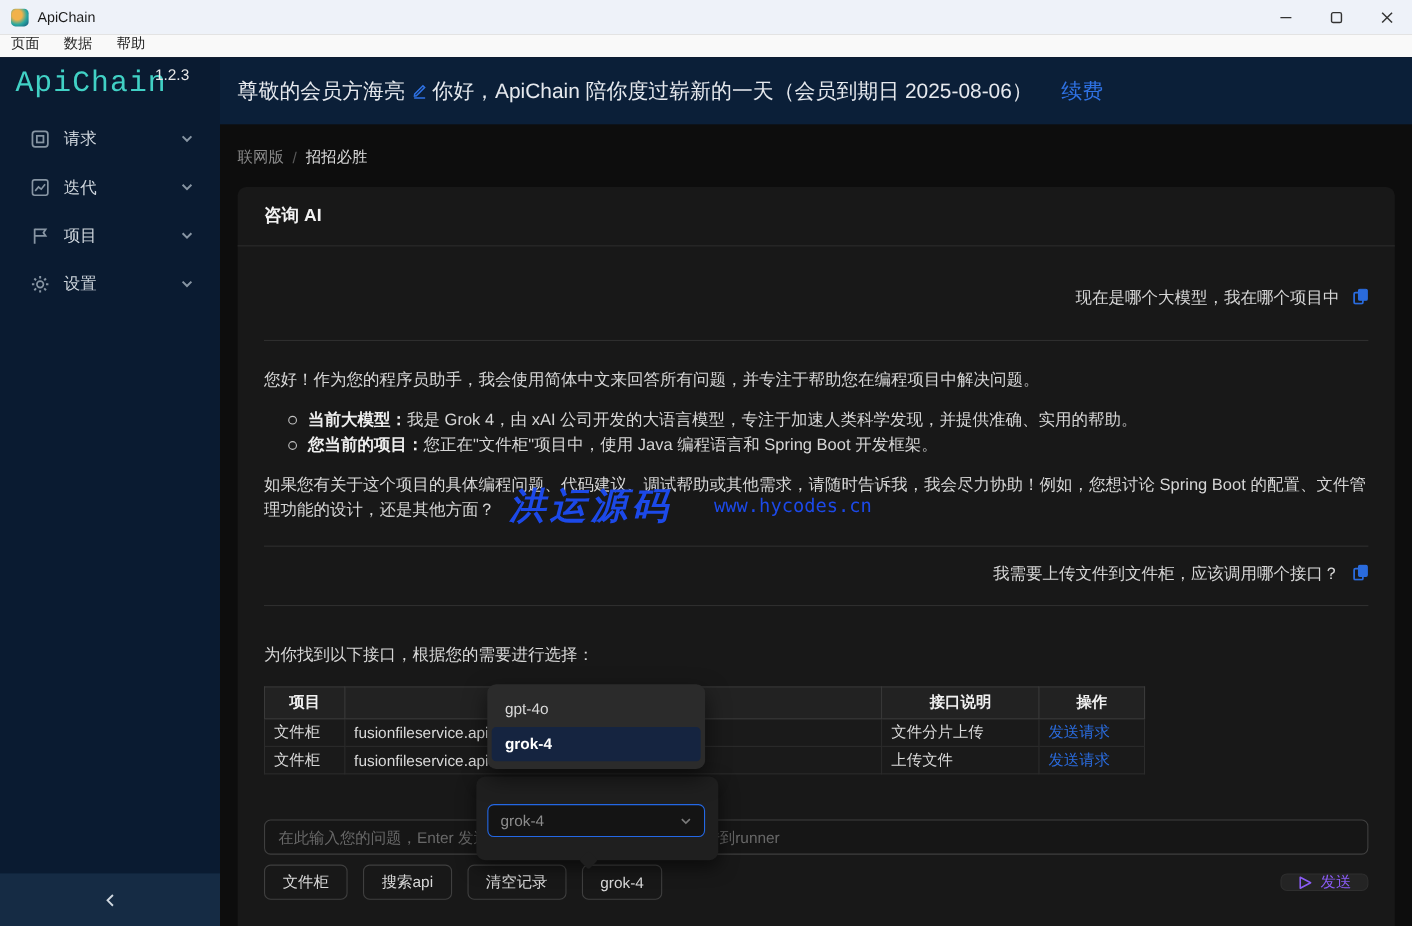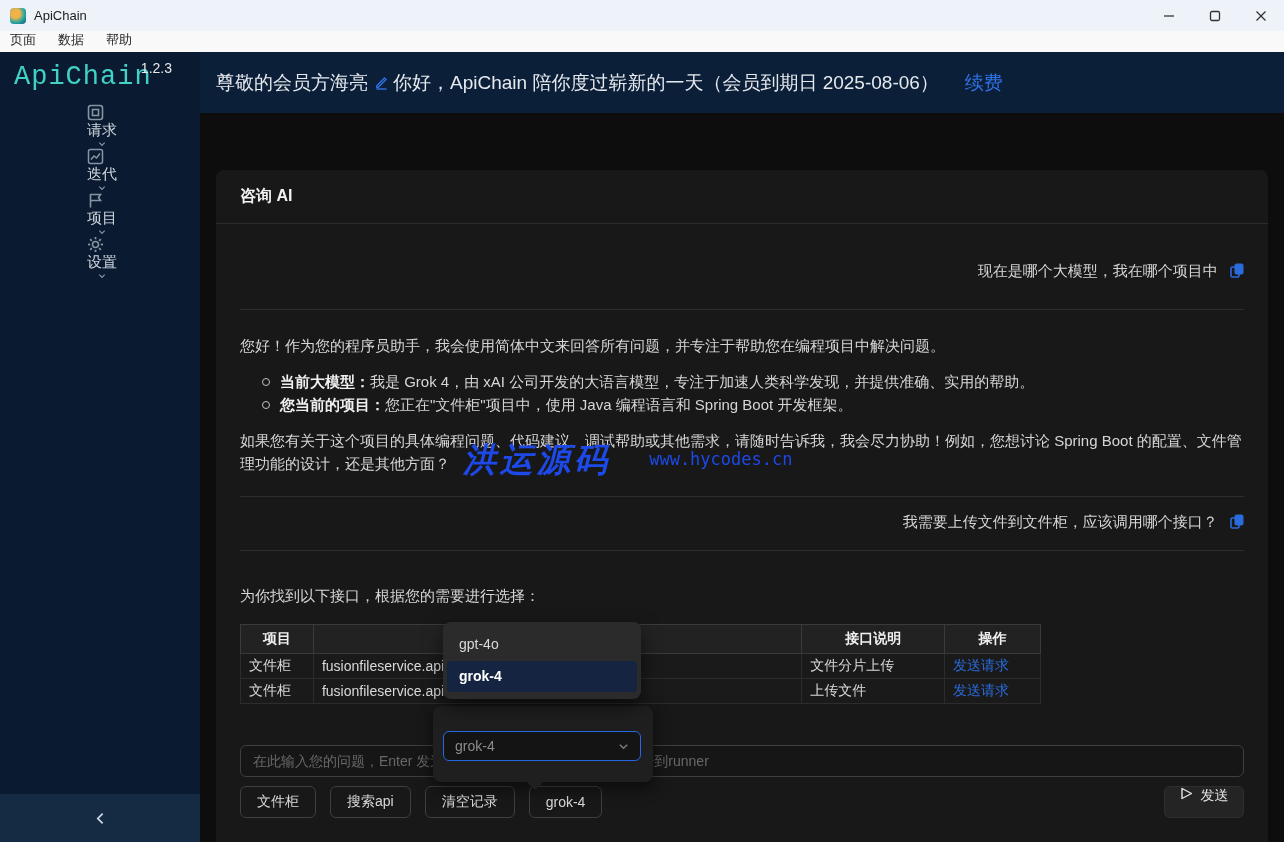--- a/index.html
+++ b/index.html
@@ -22,21 +22,21 @@
   .menubar { position:absolute; left:0; top:31px; width:1284px; height:21px; background:#f9f9f9;
     display:flex; gap:22px; padding-left:10px; }
   .menubar .menu-item { font-size:13px; color:#262626; }
 
   
   .sidebar { position:absolute; left:0; top:52px; width:200px; height:790px; background:#0a1b31; }
   .logo-row { position:relative; padding:10px 0 0 14px; height:42px; }
   .logo { font-family:"Liberation Mono","DejaVu Sans Mono",monospace; font-size:27px; color:#41d1c5; letter-spacing:1px; }
   .version { position:absolute; right:28px; top:8px; font-size:14px; color:#e8e8e8; font-weight:normal; }
   .nav { margin-top:10px; }
-  .nav-item { height:44px; display:flex; align-items:center; padding:0 24px 0 28px; color:#cfd6dd; cursor:default;flex-direction:column; }
+  .nav-item { height:44px; display:flex; align-items:center; padding:0 24px 0 28px; color:#cfd6dd; cursor:default; }
   .nav-item .nicon { width:17px; height:17px; color:#8795a3; margin-right:13px; flex:0 0 auto; }
   .nav-item .nlabel { font-size:15px; flex:1; }
   .nav-item .chev { width:12px; height:12px; color:#8795a3; }
   .nav-item + .nav-item { margin-top:0; }
   .collapse-strip { position:absolute; left:0; bottom:0; width:200px; height:48px; background:#152b44;
     display:flex; align-items:center; justify-content:center; color:#d0d8e0; }
 
   
   .main { position:absolute; left:200px; top:52px; width:1084px; height:790px; background:#0d0d0d; }
   .welcome-band { height:61px; background:#0b1f38; display:flex; align-items:center; padding-left:16px;
@@ -81,22 +81,22 @@
   .send-req-link { color:#2a6bdd; }
 
   
   .composer-input { margin-top:41px; }
   .composer-input input { width:100%; height:32px; background:#161616; border:1px solid #3f3f3f; border-radius:6px;
     padding:0 12px; font-size:14px; color:#d9d9d9; outline:none; font-family:inherit; }
   .composer-input input::placeholder { color:#686868; }
   .composer-buttons { margin-top:9px; display:flex; align-items:center; gap:14px; }
   .c-btn { height:32px; padding:0 16px; background:#181818; border:1px solid #3f3f3f; border-radius:6px;
     color:#d9d9d9; font-size:14px; display:flex; align-items:center; }
-  .send-btn { margin-left:auto; height:32px; width:80px; background:#242424; border:1px solid #2e2e2e; border-radius:6px;
-    color:#e5e5e5; font-size:14px; display:flex; justify-content:center; gap:8px; }
+  .send-btn { margin-left:auto; height:16px; width:80px; background:#242424; border:1px solid #2e2e2e; border-radius:6px;
+    color:#8b5cf6; font-size:14px; display:flex; align-items:center; justify-content:center; gap:8px; }
 
   
   .dd-popover { position:absolute; left:433px; top:706px; width:220px; height:76px; background:#1f1f1f; border-radius:8px;
     box-shadow:0 6px 16px rgba(0,0,0,.55); z-index:40; }
   .dd-popover::after { content:""; position:absolute; left:96px; bottom:-6px; width:12px; height:12px; background:#1f1f1f;
     transform:rotate(45deg); border-radius:2px; }
   .dd-select { position:absolute; left:10px; top:25px; width:198px; height:30px; background:#141414;
     border:1.5px solid #2468e5; border-radius:6px; display:flex; align-items:center; justify-content:space-between;
     padding:0 11px; }
   .dd-select .sel-val { font-size:14px; color:#8c8c8c; }
@@ -211,20 +211,25 @@
     <div class="welcome-band">
       <span>尊敬的会员方海亮</span>
       <svg class="edit-ic" width="15" height="15" viewBox="0 0 15 15" fill="none" stroke="currentColor" stroke-width="1.4">
           <path d="M3 10.5 L10.5 3 L12 4.5 L4.5 12 L2.8 12.3 Z"></path>
           <line x1="2.5" y1="14" x2="12.5" y2="14"></line>
         </svg>
       <span>你好，ApiChain 陪你度过崭新的一天（会员到期日 2025-08-06）</span>
       <span class="renew-link">续费</span>
     </div>
 
+    <div class="breadcrumb">
+      <span class="bc-muted">联网版</span>
+      <span class="bc-sep">/</span>
+      <span class="bc-cur">招招必胜</span>
+    </div>
 
     <div class="panel">
       <div class="panel-header">咨询 AI</div>
 
       <div class="chat">
 
         <div class="msg-user mu-1">
           <span>现在是哪个大模型，我在哪个项目中</span>
           <svg class="copy-ic" width="14" height="15" viewBox="0 0 14 15">
               <rect x="1" y="4" width="8" height="10" rx="1.2" fill="none" stroke="#2a6bdd" stroke-width="1.6"></rect>

